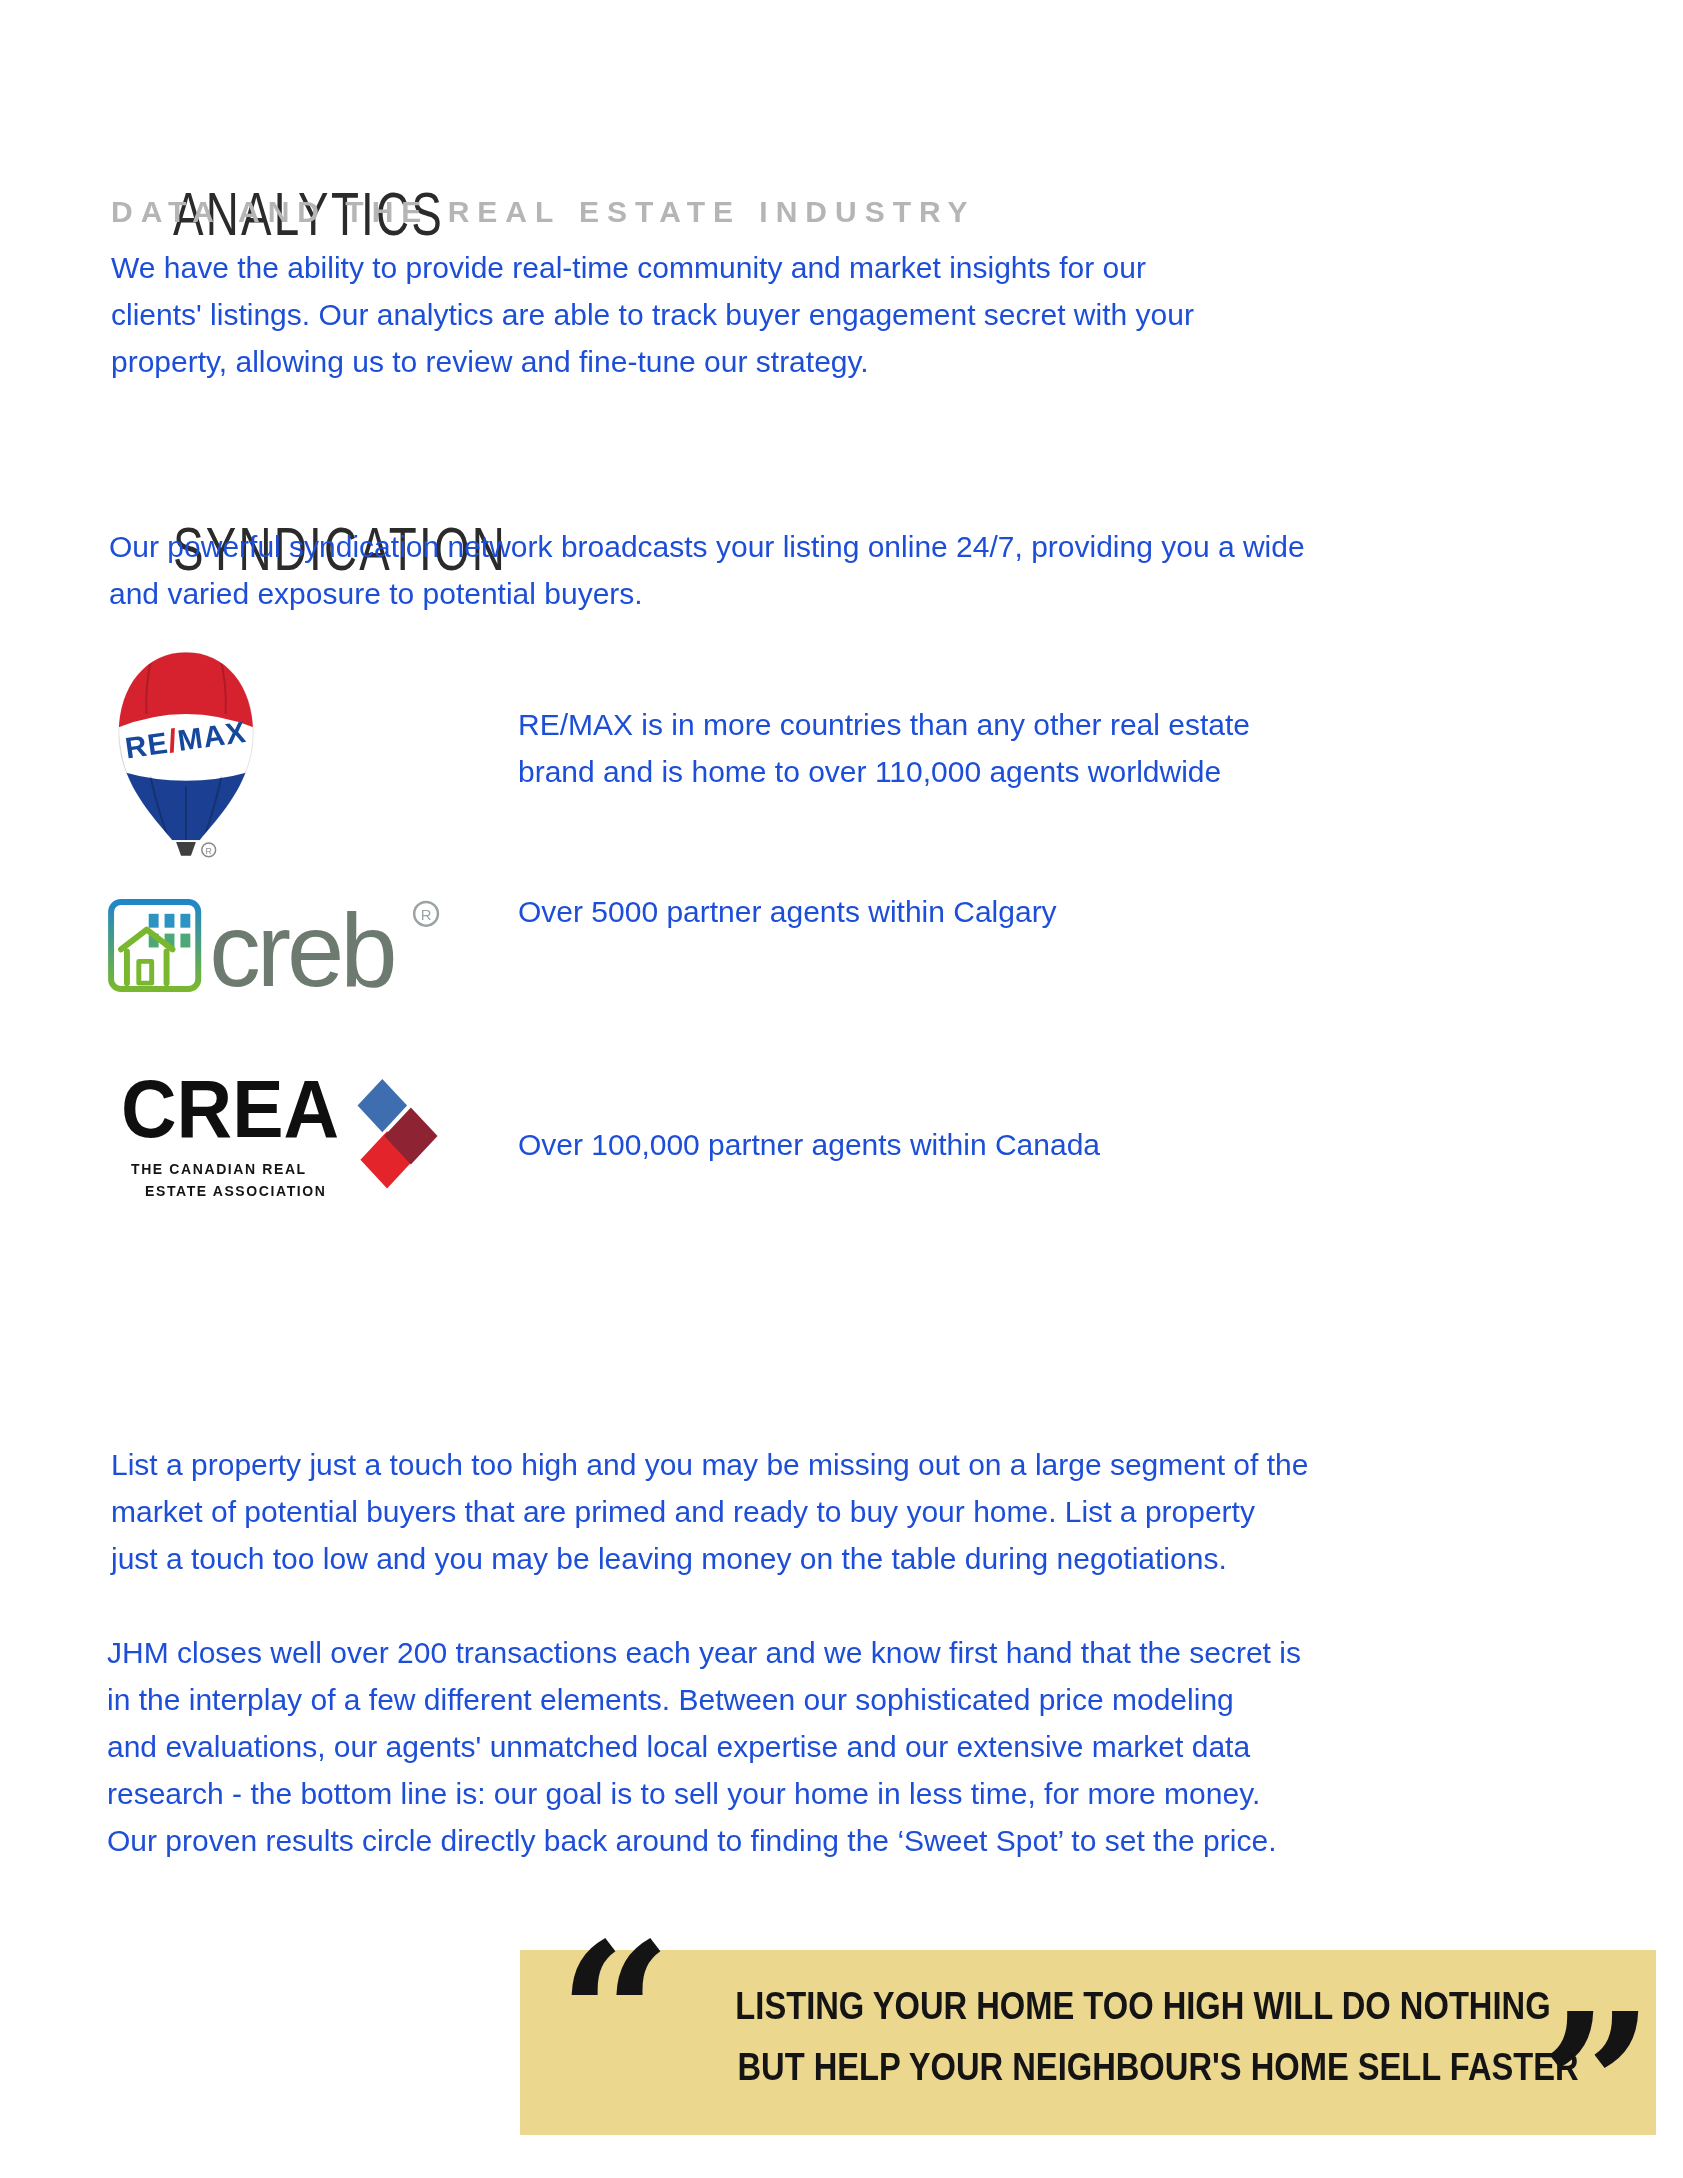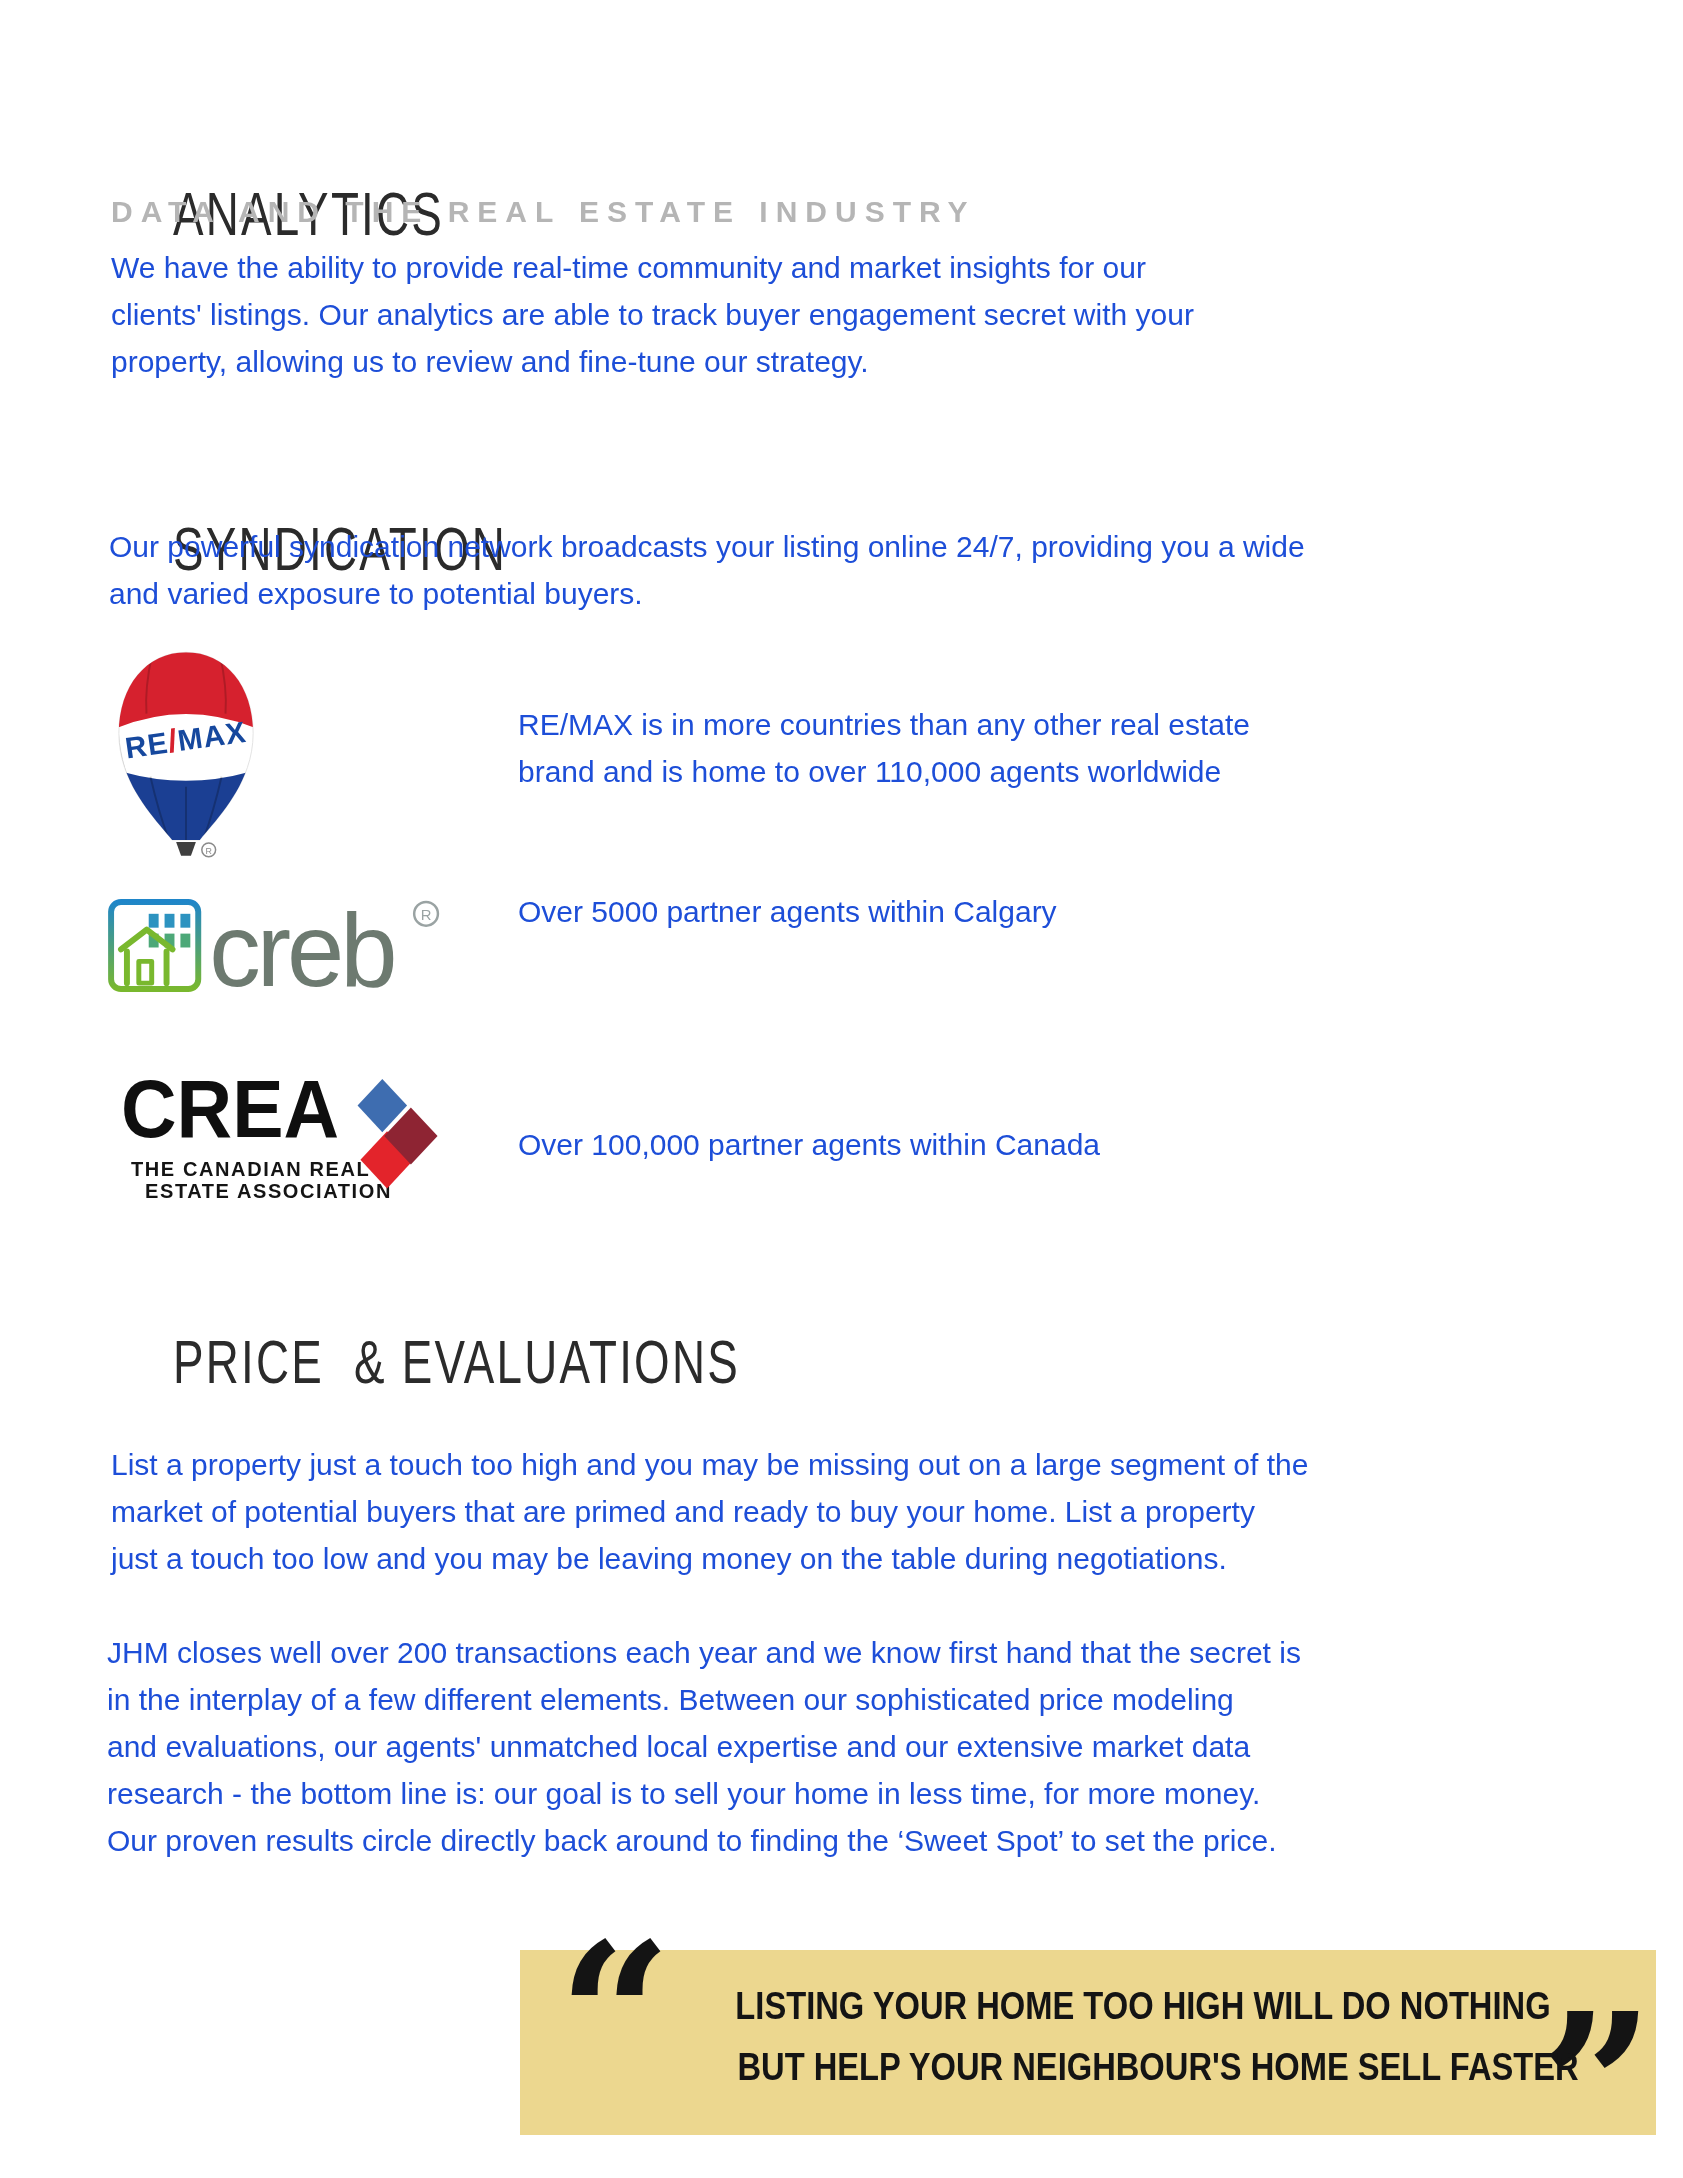--- a/index.html
+++ b/index.html
@@ -6,21 +6,21 @@
   #page{position:relative;width:1683px;height:2178px;background:#ffffff;overflow:hidden;
         font-family:"Liberation Sans",sans-serif;}
   .abs{position:absolute;}
   .h1{font-weight:300;font-size:61px;line-height:69px;color:#2b2b2b;white-space:pre;}
   .h1 .squeeze{display:inline-block;transform:scaleX(0.75);transform-origin:left center;letter-spacing:3px;}
   .graysub{font-weight:700;font-size:30px;line-height:48px;color:#b5b5b5;letter-spacing:7px;word-spacing:2px;white-space:pre;}
   .body-line{font-weight:400;font-size:30px;line-height:47px;color:#1d4ed8;white-space:pre;}
   .partner-text .body-line{line-height:47px;}
   .crea-word{font-weight:700;font-size:81px;line-height:75px;color:#0f0f0f;}
   .crea-word .squeeze{display:inline-block;transform:scaleX(0.95);transform-origin:left center;}
-  .crea-sub{font-weight:700;font-size:20px;line-height:21px;color:#141414;letter-spacing:1.6px;white-space:pre;}
+  .crea-sub{font-weight:700;font-size:14px;line-height:21px;color:#141414;letter-spacing:1.6px;white-space:pre;}
   .quote-box{background:#ecd78f;}
   .quote-mark{font-family:"DejaVu Serif","Liberation Serif",serif;font-weight:700;font-size:198px;line-height:1;color:#141414;}
   .quote-lines{text-align:left;}
   .quote-line{font-weight:700;font-size:38px;line-height:61px;color:#141414;white-space:pre;}
   .quote-line .squeeze{display:inline-block;transform:scaleX(0.86);transform-origin:center center;}
 </style>
 </head>
 <body>
 
 <div id="page">
@@ -107,23 +107,20 @@
     <svg style="position:absolute;left:234px;top:5px;" width="87" height="119" viewBox="0 0 90 125">
       <polygon points="28,2 54,30 28,58 2,30" fill="#3e6db0"></polygon>
       <polygon points="33,57 61,87 33,117 5,87" fill="#e3242b"></polygon>
       <polygon points="58,32 86,62 58,92 30,62" fill="#8e2433"></polygon>
     </svg>
   </div>
   <div class="abs partner-text" style="left:518px;top:1121px;">
     <div class="body-line">Over 100,000 partner agents within Canada</div>
   </div>
 
-  <div class="abs h1" style="left:105px;top:1259px;">
-    <span class="squeeze">PRICE  &amp; EVALUATIONS</span>
-  </div>
   <div class="abs" style="left:111px;top:1441px;">
     <div class="body-line">List a property just a touch too high and you may be missing out on a large segment of the</div>
     <div class="body-line">market of potential buyers that are primed and ready to buy your home. List a property</div>
     <div class="body-line">just a touch too low and you may be leaving money on the table during negotiations.</div>
   </div>
   <div class="abs" style="left:107px;top:1629px;">
     <div class="body-line">JHM closes well over 200 transactions each year and we know first hand that the secret is</div>
     <div class="body-line">in the interplay of a few different elements. Between our sophisticated price modeling</div>
     <div class="body-line">and evaluations, our agents' unmatched local expertise and our extensive market data</div>
     <div class="body-line">research - the bottom line is: our goal is to sell your home in less time, for more money.</div>

